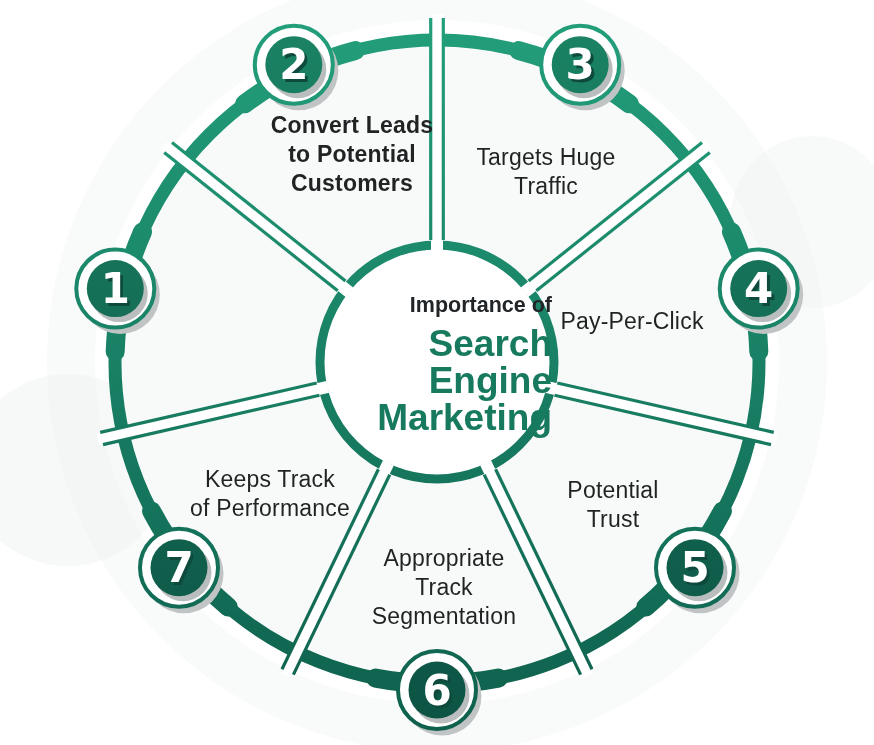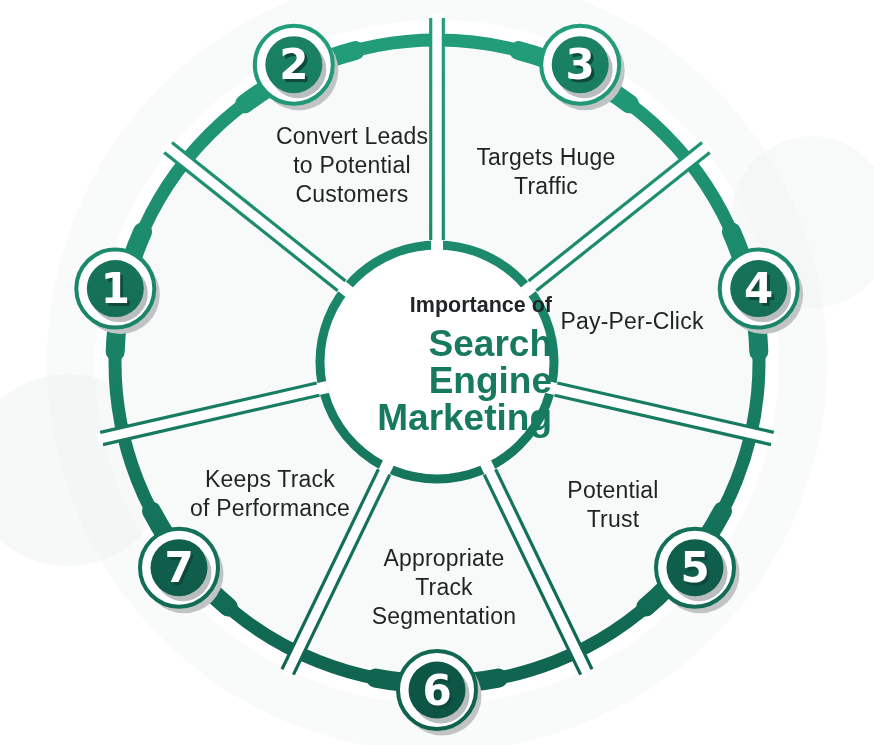--- a/index.html
+++ b/index.html
@@ -156,21 +156,21 @@
       <circle cx="184.0" cy="573.7" r="39.5" fill="#c0c4c4"></circle>
       <circle cx="179.0" cy="567.7" r="39" fill="#ffffff" stroke="url(#gGreen)" stroke-width="4"></circle>
       <circle cx="183.0" cy="572.7" r="28.5" fill="#b9bdbd"></circle>
       <circle cx="179.0" cy="567.7" r="28.5" fill="url(#gBadge)"></circle>
       <text class="badge-num shadow" x="181.8" y="570.9">7</text>
       <text class="badge-num" x="179.0" y="567.7">7</text>
     </g>
   </svg>
 
   <div class="labels">
-    <div class="seg-label" style="left:352px;top:165px;width:200px;">Convert Leads
+    <div class="seg-label" style="left:352px;top:154px;width:200px;font-weight:bold;">Convert Leads
 to Potential
 Customers</div>
     <div class="seg-label" style="left:546px;top:172px;width:200px;">Targets Huge
 Traffic</div>
     <div class="seg-label" style="left:632px;top:321px;width:180px;">Pay-Per-Click</div>
     <div class="seg-label" style="left:613px;top:505px;width:160px;">Potential
 Trust</div>
     <div class="seg-label" style="left:444px;top:587px;width:200px;">Appropriate
 Track
 Segmentation</div>

